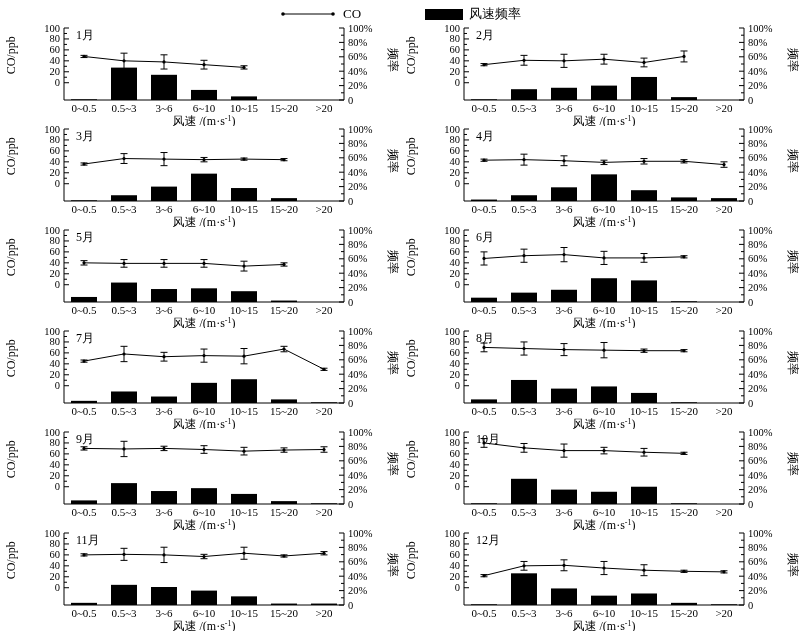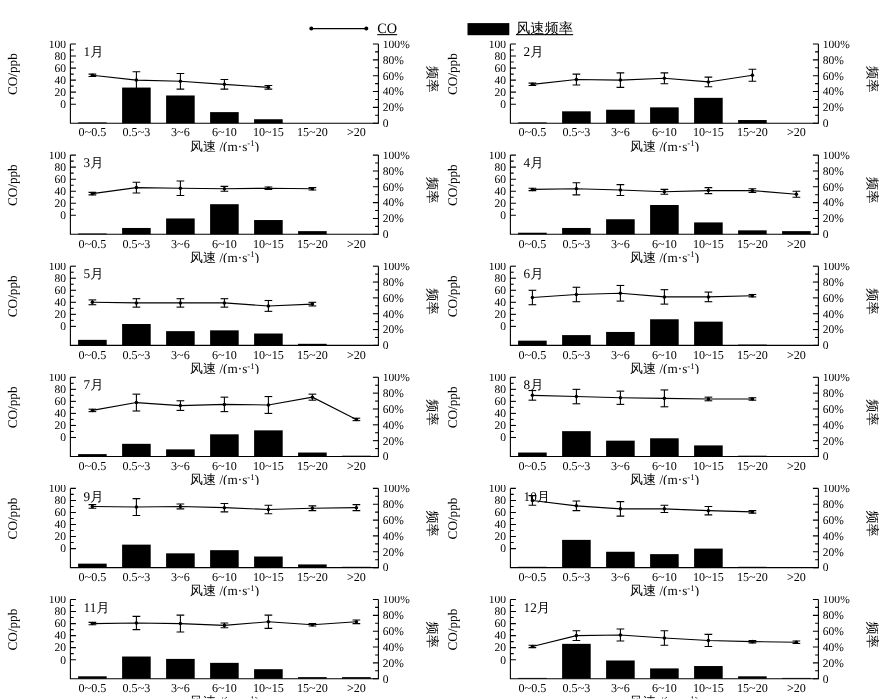--- a/index.html
+++ b/index.html
@@ -1,17 +1,17 @@
 <!DOCTYPE html>
 <html><head>
 <meta charset="utf-8">
 <style>
   html,body{margin:0;padding:0;background:#fff;}
   body{width:800px;height:635px;overflow:hidden;font-family:"Liberation Serif",serif;color:#000;}
-  .legend{display:flex;justify-content:center;align-items:center;gap:64px;height:22px;padding-top:15px;font-size:13px;text-decoration:underline;}
+  .legend{display:flex;justify-content:center;align-items:center;gap:64px;height:22px;padding-top:3px;font-size:13px;}
   .legend-item{display:flex;align-items:center;gap:6px;}
   .swatch{display:inline-block;width:38px;height:11px;background:#000;}
   .grid{display:grid;grid-template-columns:400px 400px;}
   .grid svg{display:block;}
   svg text{font-family:"Liberation Serif",serif;fill:#000;}
 </style>
 </head>
 <body>
 
 <div class="figure">

